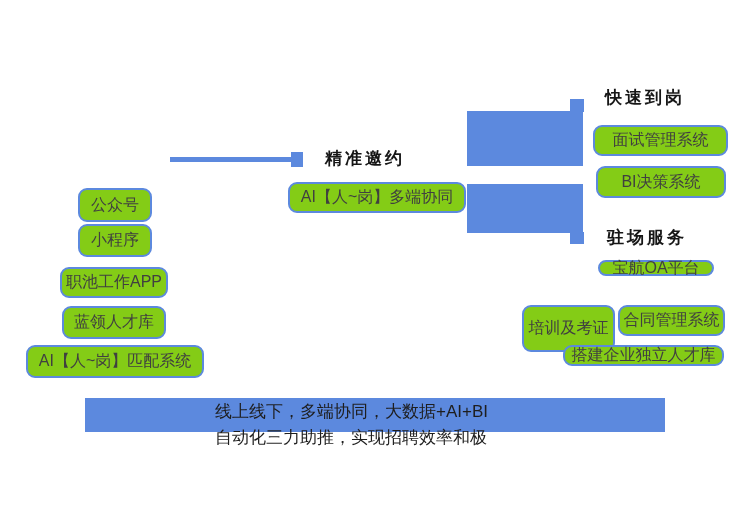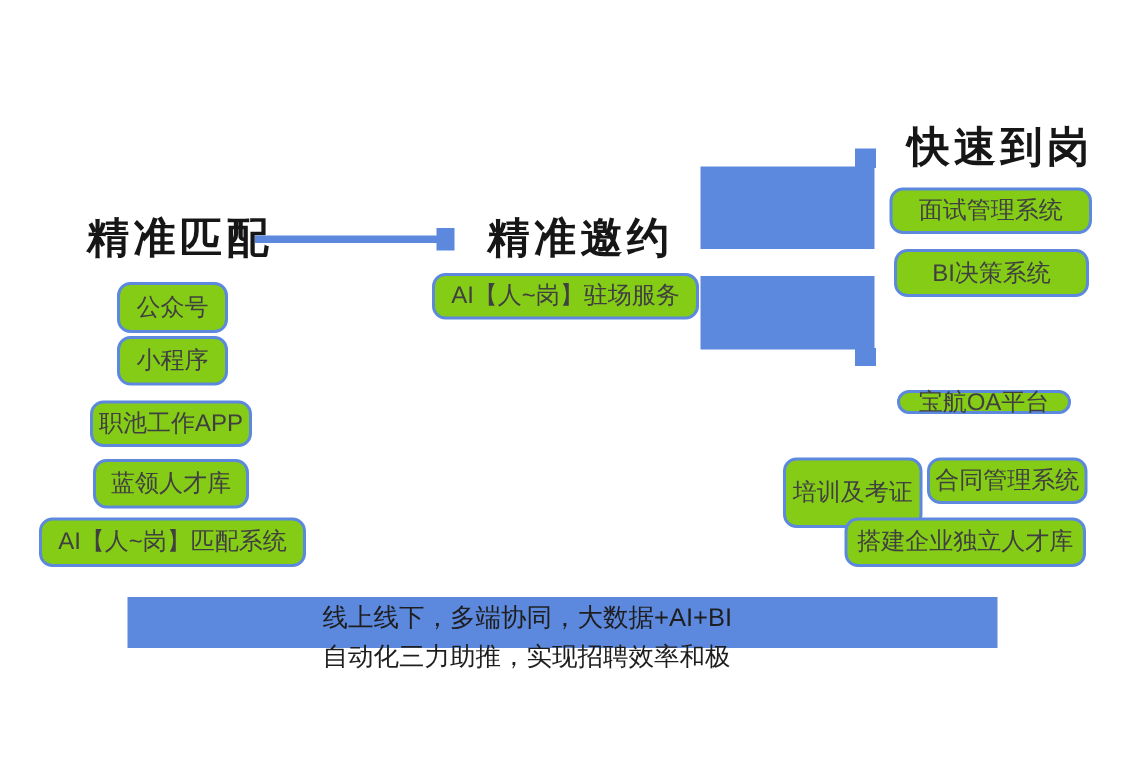--- a/index.html
+++ b/index.html
@@ -1,21 +1,21 @@
 <!DOCTYPE html>
 <html><head>
 <meta charset="utf-8">
 <style>
   html,body{margin:0;padding:0;background:#fff;}
   .canvas{
     position:relative;width:750px;height:512px;background:#ffffff;overflow:hidden;
     font-family:"Liberation Sans",sans-serif;
   }
   .stage-title{
-    position:absolute;margin:0;font-size:28px;font-weight:900;color:#161616;
+    position:absolute;margin:0;font-size:17px;font-weight:900;color:#161616;
     letter-spacing:3px;white-space:nowrap;line-height:28px;
   }
   .t1{left:58px;top:145px;}
   .t2{left:325px;top:145px;}
   .t3{left:605px;top:84px;}
   .t4{left:607px;top:224px;}
   .node{
     position:absolute;box-sizing:border-box;background:#84cc16;
     border:2px solid #5c89de;border-radius:9px;
     display:flex;align-items:center;justify-content:center;
@@ -25,59 +25,59 @@
   .n2{left:78px;top:224px;width:74px;height:33px;}
   .n3{left:60px;top:267px;width:108px;height:31px;}
   .n4{left:62px;top:306px;width:104px;height:33px;}
   .n5{left:26px;top:345px;width:178px;height:33px;}
   .n6{left:288px;top:182px;width:178px;height:31px;}
   .n7{left:593px;top:125px;width:135px;height:31px;}
   .n8{left:596px;top:166px;width:130px;height:32px;}
   .n9{left:598px;top:260px;width:116px;height:16px;}
   .n10{left:522px;top:305px;width:93px;height:47px;}
   .n11{left:618px;top:305px;width:107px;height:31px;text-align:right;}
-  .n12{left:563px;top:345px;width:161px;height:33px;}
+  .n12{left:563px;top:345px;width:161px;height:21px;}
   .blue{position:absolute;background:#5c89de;}
   .arrow-shaft{left:170px;top:157px;width:122px;height:5px;}
   .arrow-head{left:291px;top:152px;width:12px;height:15px;}
   .block-up{left:467px;top:111px;width:116px;height:55px;}
   .bump-up{left:570px;top:99px;width:14px;height:13px;}
   .block-down{left:467px;top:184px;width:116px;height:49px;}
   .bump-down{left:570px;top:232px;width:14px;height:12px;}
   .banner-bar{left:85px;top:398px;width:580px;height:34px;}
   .banner-text{
     position:absolute;left:215px;top:399px;width:264px;
     text-align:center;font-size:17px;line-height:26px;color:#1e1e1e;
   }
   .banner-line{white-space:nowrap;}
 </style>
 </head>
 <body>
 
 <div class="canvas">
 
-  <h2 class="stage-title t1">精准匹配</h2>
   <h2 class="stage-title t2">精准邀约</h2>
   <h2 class="stage-title t3">快速到岗</h2>
+  <h2 class="stage-title t4">驻场服务</h2>
 
   <div class="blue arrow-shaft"></div>
   <div class="blue arrow-head"></div>
 
   <div class="blue block-up"></div>
   <div class="blue bump-up"></div>
   <div class="blue block-down"></div>
   <div class="blue bump-down"></div>
 
   <div class="node n1">公众号</div>
   <div class="node n2">小程序</div>
   <div class="node n3">职池工作APP</div>
   <div class="node n4">蓝领人才库</div>
   <div class="node n5">AI【人~岗】匹配系统</div>
 
-  <div class="node n6">AI【人~岗】驻场服务</div>
+  <div class="node n6">AI【人~岗】多端协同</div>
 
   <div class="node n7">面试管理系统</div>
   <div class="node n8">BI决策系统</div>
 
   <div class="node n9">宝航OA平台</div>
   <div class="node n10">培训及考证</div>
   <div class="node n11">合同管理系统</div>
   <div class="node n12">搭建企业独立人才库</div>
 
   <div class="blue banner-bar"></div>

